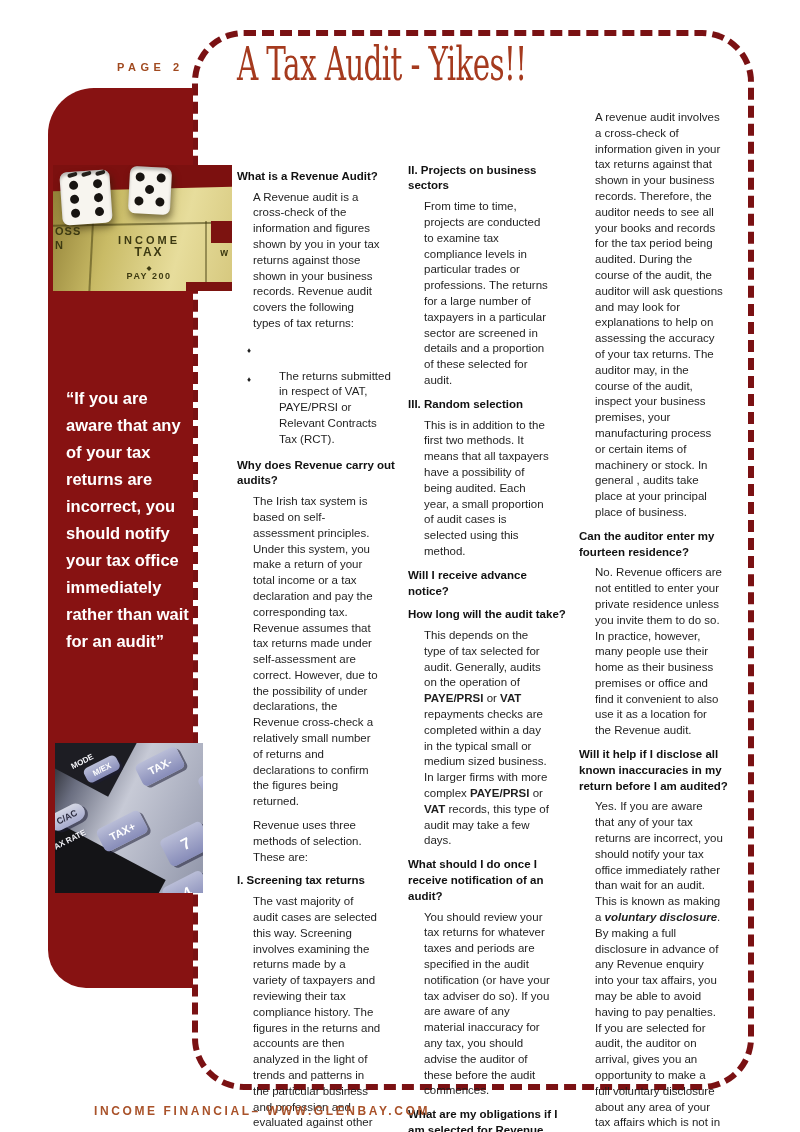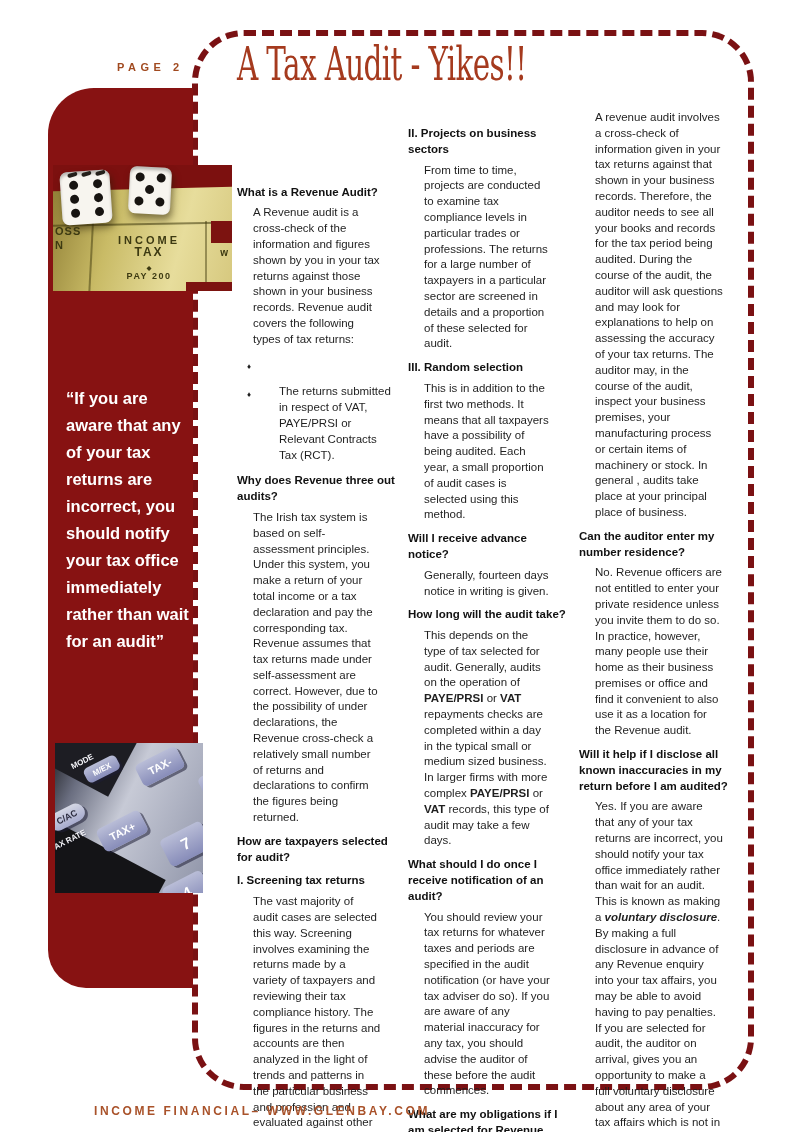--- a/index.html
+++ b/index.html
@@ -155,44 +155,43 @@
     <div class="col">
         <div class="h">What is a Revenue Audit?</div>
         <div class="p">A Revenue audit is a cross-check of the information and figures shown by you in your tax returns against those shown in your business records. Revenue audit covers the following types of tax returns:</div>
         <div class="bullet">
           <span class="dia">♦</span>
         </div>
         <div class="bullet">
           <span class="dia">♦</span>
           <span class="bt">The returns submitted in respect of VAT, PAYE/PRSI or Relevant Contracts Tax (RCT).</span>
         </div>
-        <div class="h">Why does Revenue three out audits?</div>
+        <div class="h">Why does Revenue carry out audits?</div>
         <div class="p">The Irish tax system is based on self-assessment principles. Under this system, you make a return of your total income or a tax declaration and pay the corresponding tax. Revenue assumes that tax returns made under self-assessment are correct. However, due to the possibility of under declarations, the Revenue cross-check a relatively small number of returns and declarations to confirm the figures being returned.</div>
-        <div class="h">How are taxpayers selected for audit?</div>
+        <div class="p">Revenue uses three methods of selection. These are:</div>
         <div class="h">I. Screening tax returns</div>
         <div class="p">The vast majority of audit cases are selected this way. Screening involves examining the returns made by a variety of taxpayers and reviewing their tax compliance history. The figures in the returns and accounts are then analyzed in the light of trends and patterns in the particular business and profession and evaluated against other available information. Officers who screen cases seeks to minimize the possibility of selecting taxpayers whose tax affairs are likely to be in order.</div>
       </div>
     <div class="col">
         <div class="h">II. Projects on business sectors</div>
         <div class="p">From time to time, projects are conducted to examine tax compliance levels in particular trades or professions. The returns for a large number of taxpayers in a particular sector are screened in details and a proportion of these selected for audit.</div>
         <div class="h">III. Random selection</div>
         <div class="p">This is in addition to the first two methods. It means that all taxpayers have a possibility of being audited. Each year, a small proportion of audit cases is selected using this method.</div>
         <div class="h">Will I receive advance notice?</div>
-        <div class="p">Generally, fourteen days notice in writing is given.</div>
         <div class="h">How long will the audit take?</div>
         <div class="p">This depends on the type of tax selected for audit. Generally, audits on the operation of <b>PAYE/PRSI</b> or <b>VAT</b> repayments checks are completed within a day in the typical small or medium sized business. In larger firms with more complex <b>PAYE/PRSI</b> or <b>VAT</b> records, this type of audit may take a few days.</div>
         <div class="h">What should I do once I receive notification of an audit?</div>
         <div class="p">You should review your tax returns for whatever taxes and periods are specified in the audit notification (or have your tax adviser do so). If you are aware of any material inaccuracy for any tax, you should advise the auditor of these before the audit commences.</div>
         <div class="h">What are my obligations if I am selected for Revenue audit?</div>
         <div class="p">You have certain obligations under tax law. These relate to:</div>
         <div class="bi">Business books and records</div>
       </div>
     <div class="col">
         <div class="p">A revenue audit involves a cross-check of information given in your tax returns against that shown in your business records. Therefore, the auditor needs to see all your books and records for the tax period being audited. During the course of the audit, the auditor will ask questions and may look for explanations to help on assessing the accuracy of your tax returns. The auditor may, in the course of the audit, inspect your business premises, your manufacturing process or certain items of machinery or stock. In general , audits take place at your principal place of business.</div>
-        <div class="h">Can the auditor enter my number residence?</div>
+        <div class="h">Can the auditor enter my fourteen residence?</div>
         <div class="p">No. Revenue officers are not entitled to enter your private residence unless you invite them to do so. In practice, however, many people use their home as their business premises or office and find it convenient to also use it as a location for the Revenue audit.</div>
         <div class="h">Will it help if I disclose all known inaccuracies in my return before I am audited?</div>
         <div class="p">Yes. If you are aware that any of your tax returns are incorrect, you should notify your tax office immediately rather than wait for an audit. This is known as making a <b><i>voluntary disclosure</i></b>. By making a full disclosure in advance of any Revenue enquiry into your tax affairs, you may be able to avoid having to pay penalties. If you are selected for audit, the auditor on arrival, gives you an opportunity to make a full voluntary disclosure about any area of your tax affairs which is not in offer. Full disclosure at this stage, before the audit starts, means that your name will not be published by the Revenue Commissioners.</div>
       </div>
   </div>
 
   <div class="footer">INCOME FINANCIAL– WWW.GLENBAY.COM</div>
 
 </div>
 

